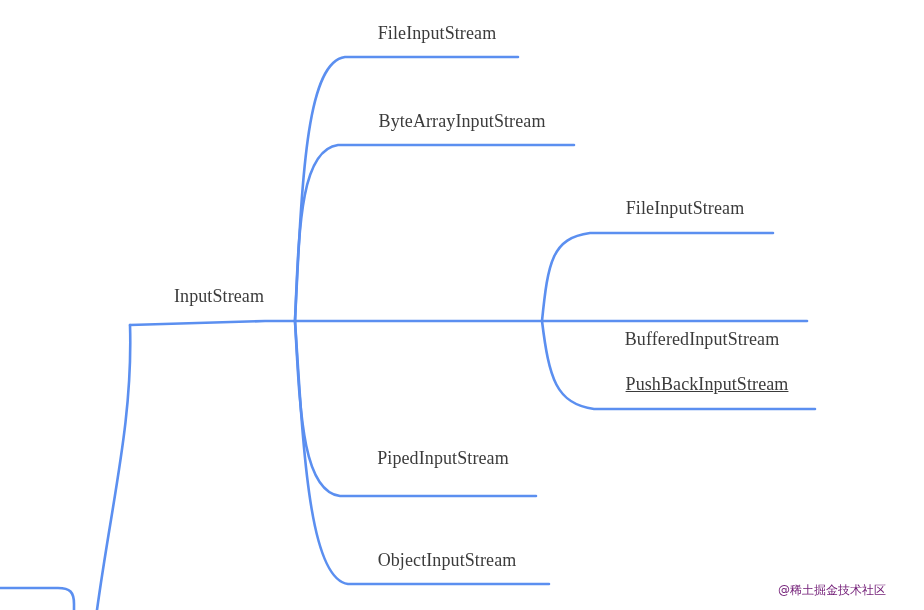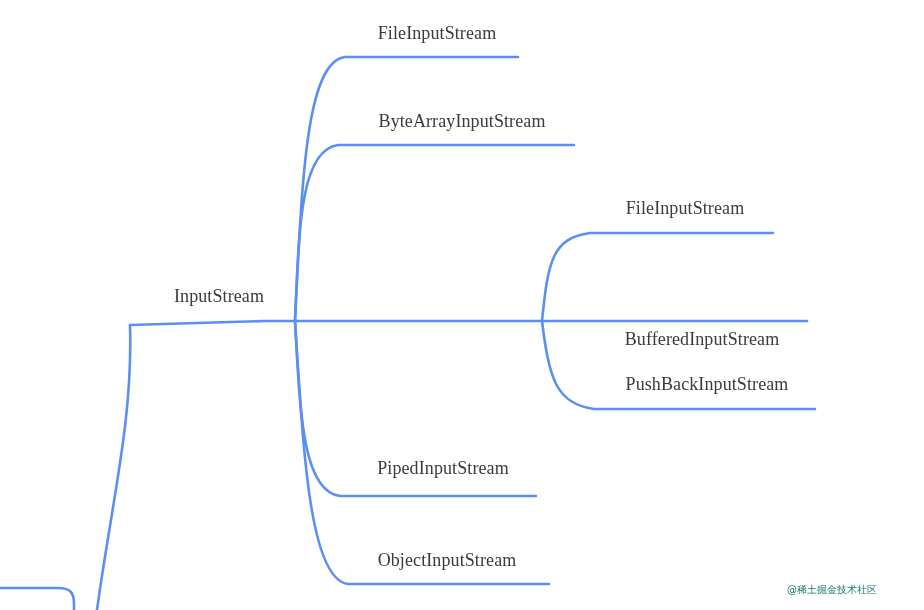--- a/index.html
+++ b/index.html
@@ -34,23 +34,23 @@
     font-family: "Liberation Serif", "DejaVu Serif", serif;
     font-size: 18px;
     font-weight: 400;
     line-height: 1;
     letter-spacing: 0.1px;
     transform: translate(-50%, -100%);
   }
   .watermark {
     position: absolute;
     white-space: nowrap;
-    color: #0f766e;
+    color: #701a75;
     font-family: "DejaVu Sans", "Liberation Sans", sans-serif;
-    font-size: 10px;
+    font-size: 12px;
     line-height: 1;
     transform: translate(-50%, -50%);
   }
 </style>
 </head>
 <body>
 
 <div id="mindmap-root">
 
   <svg id="branch-svg" viewBox="0 0 924 610" preserveAspectRatio="none" aria-hidden="true">
@@ -69,25 +69,25 @@
       </g>
   </svg>
 
   <div class="node-label" style="left:219px; top:305px;font-family:Liberation Serif, serif;">InputStream</div>
 
   <div class="node-label" style="left:437px; top:42px;">FileInputStream</div>
 
   <div class="node-label" style="left:462px; top:130px;">ByteArrayInputStream</div>
 
 
-  <div class="node-label" style="left:443px; top:477px;">PipedInputStream</div>
+  <div class="node-label" style="left:443px; top:467px;">PipedInputStream</div>
 
   <div class="node-label" style="left:447px; top:569px;">ObjectInputStream</div>
 
   <div class="node-label" style="left:685px; top:217px;">FileInputStream</div>
 
   <div class="node-label" style="left:702px; top:305px;margin-top:43px;">BufferedInputStream</div>
 
-  <div class="node-label" style="left:707px; top:393px;">PushBackInputStream</div>
+  <div class="node-label" style="left:707px; top:393px;text-decoration:underline;">PushBackInputStream</div>
 
   <div class="watermark" style="left:832px; top:590px;">@稀土掘金技术社区</div>
 
 </div>
 
 </body></html>

